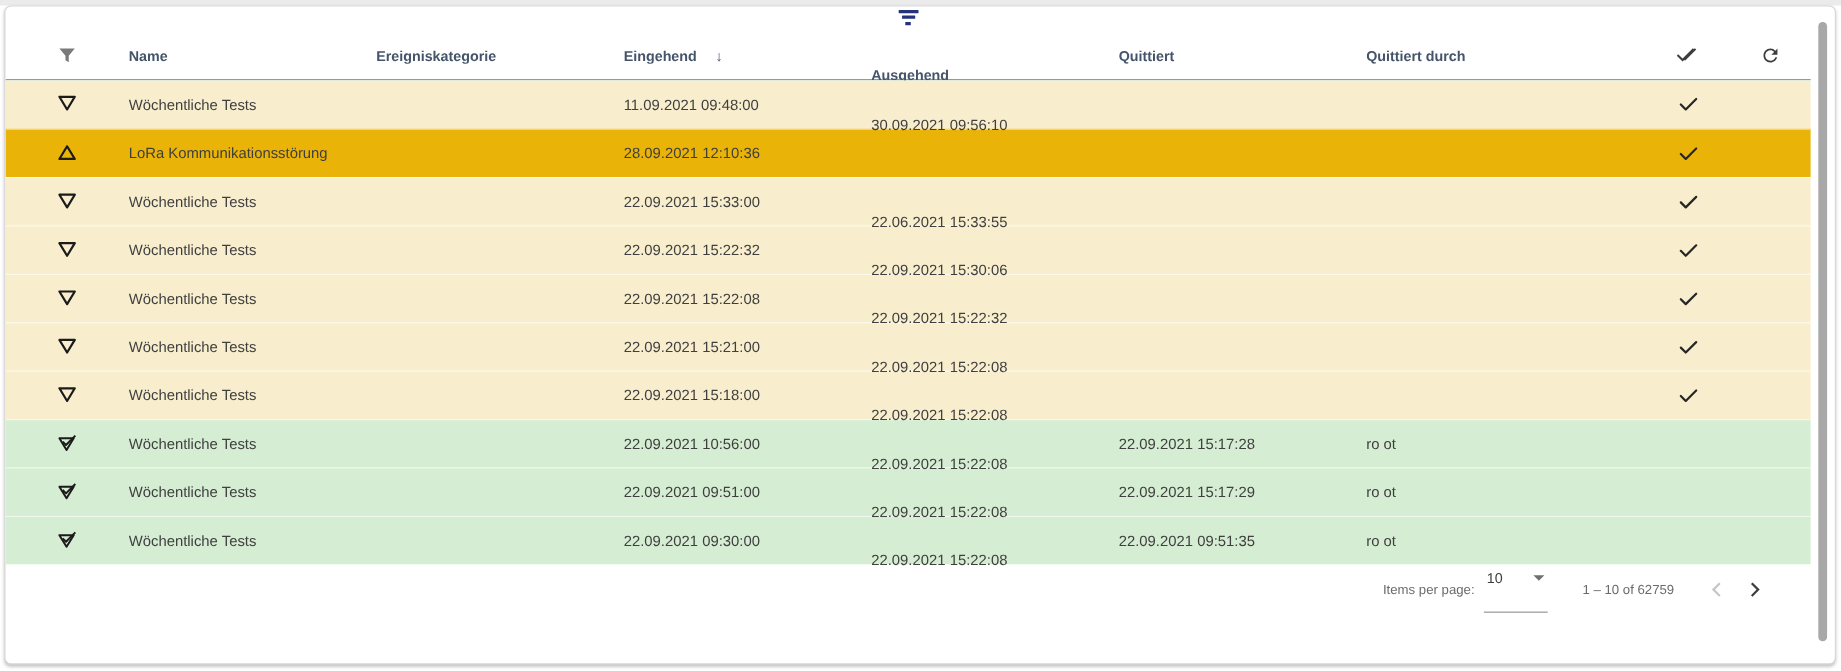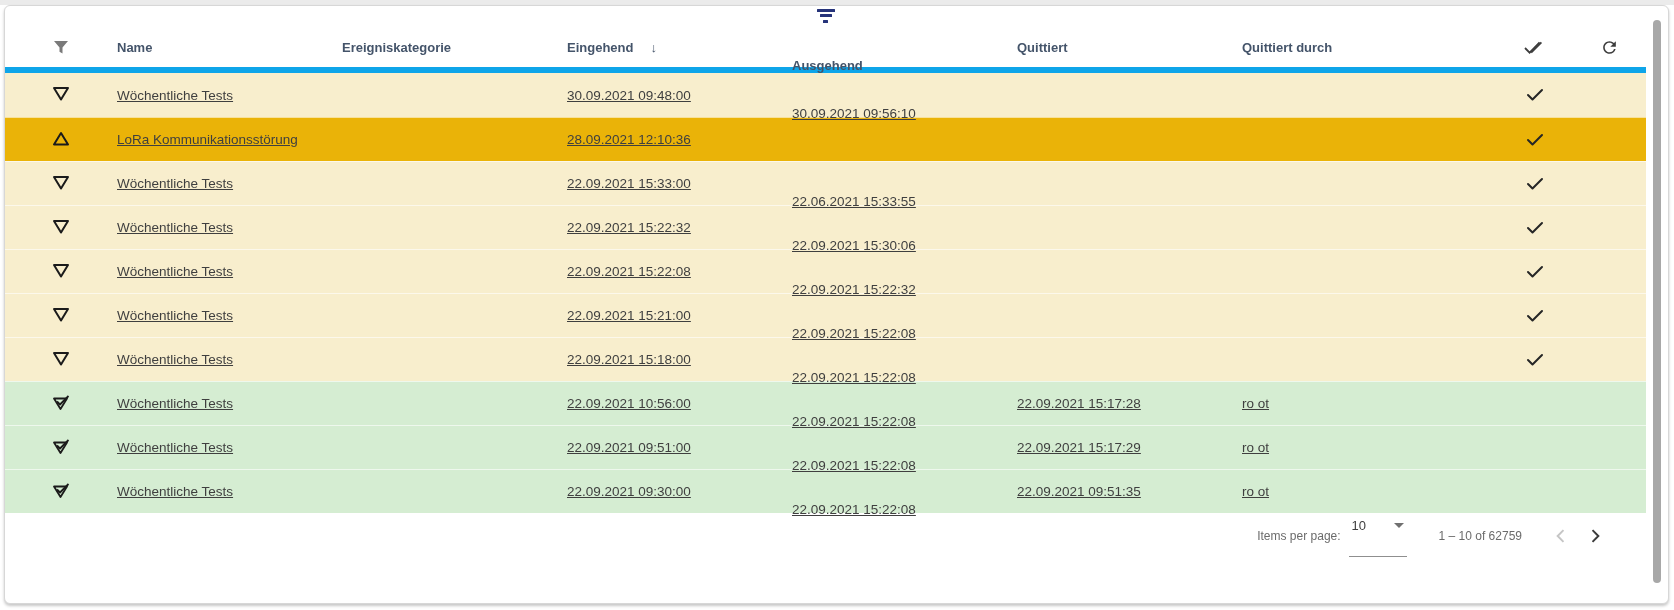--- a/index.html
+++ b/index.html
@@ -8,38 +8,38 @@
   .top-shade { position:absolute; top:0; left:0; right:0; height:5px; background:#ebebeb; }
   .card { position:absolute; left:4px; right:5px; top:5px; bottom:6px; background:#fff;
     border:1px solid #d7d7d7; border-radius:6px; box-shadow:0 2px 3px rgba(0,0,0,.22); overflow:hidden; }
   .content { position:absolute; inset:0; padding-right:22px; display:flex; flex-direction:column; }
 
   .filter-bar { height:22px; display:flex; justify-content:center; align-items:flex-start; padding-top:3px; flex:none; }
   .filter-bar .bars { display:flex; flex-direction:column; align-items:center; gap:2.6px; cursor:pointer; }
   .filter-bar .bars i { display:block; height:2.8px; background:#26337a; border-radius:0.5px; }
   .filter-bar .bars i.b1 { width:18px; } .filter-bar .bars i.b2 { width:12px; } .filter-bar .bars i.b3 { width:4.5px; }
 
-  .thead { height:45px; flex:none; display:flex; align-items:center; border-bottom:6px solid #0ea5e9;
+  .thead { height:45px; flex:none; display:flex; align-items:center; border-bottom:1px solid #0ea5e9;
     color:#44546a; font-size:13px; font-weight:bold; }
   .cell { overflow:hidden; white-space:nowrap; }
   .c-icon { width:112px; flex:none; display:flex; justify-content:center; align-items:center; }
   .c-name { width:225px; flex:none; }
   .c-cat { width:225px; flex:none; }
   .c-in { width:225px; flex:none; }
   .c-out { width:225px; flex:none;margin-top:36px; }
   .c-quit { width:225px; flex:none; }
   .c-quitby { flex:1 1 auto; }
   .c-ack { width:74px; flex:none; display:flex; justify-content:center; align-items:center; }
   .c-refresh { width:74px; flex:none; display:flex; justify-content:center; align-items:center; }
   .sort-wrap { display:inline-flex; align-items:center; gap:17px; cursor:pointer; }
   .sort-arrow { font-size:13px; font-weight:bold; }
   .hdr-btn { background:none; border:none; cursor:pointer; display:flex; align-items:center; justify-content:center; padding:4px; }
 
   .tbody { flex:none; }
-  .row { height:44px; display:flex; align-items:center; font-size:13.5px; color:#3f3f3f; cursor:pointer;text-decoration:underline; }
+  .row { height:44px; display:flex; align-items:center; font-size:13.5px; color:#3f3f3f; cursor:pointer; }
   .row + .row { border-top:1px solid rgba(255,255,255,.6); }
   .row .ic { display:none; }
   .row[data-state="warning"] { background:#f8eecd; }
   .row[data-state="warning"] .ic-tdown { display:block; }
   .row[data-state="alarm"] { background:#eab308; }
   .row[data-state="alarm"] .ic-tup { display:block; }
   .row[data-state="acked"] { background:#d5edd2; }
   .row[data-state="acked"] .ic-tcheck { display:block; }
   .row[data-state="acked"] .ack-wrap { visibility:hidden; }
   .ack-wrap { display:flex; align-items:center; justify-content:center; cursor:pointer; }
@@ -121,21 +121,21 @@
     <div class="cell c-icon">
       <span class="ic ic-tdown">
         <svg width="20" height="17" viewBox="0 0 20 17" fill="none" stroke="#1b1b1b" stroke-width="2" stroke-linejoin="round">
           <path d="M3 3h14l-7 11.5L3 3z"></path>
         </svg>
       </span>
 
     </div>
     <div class="cell c-name">Wöchentliche Tests</div>
     <div class="cell c-cat"></div>
-    <div class="cell c-in">30.09.2021 09:48:00</div>
+    <div class="cell c-in">11.09.2021 09:48:00</div>
     <div class="cell c-out">30.09.2021 09:56:10</div>
     <div class="cell c-quit"></div>
     <div class="cell c-quitby"></div>
     <div class="cell c-ack">
       <span class="ack-wrap">
         <svg width="18" height="14" viewBox="0 0 18 14" fill="none" stroke="#262626" stroke-width="2" stroke-linecap="round" stroke-linejoin="round">
           <path d="M2 7l4.5 4.5L16 2"></path>
         </svg>
       </span>
     </div>

